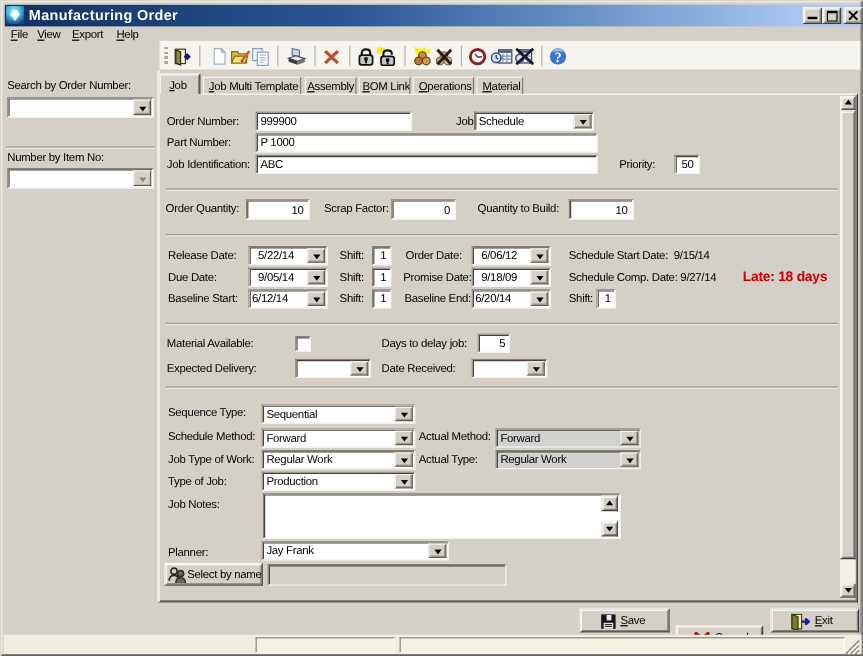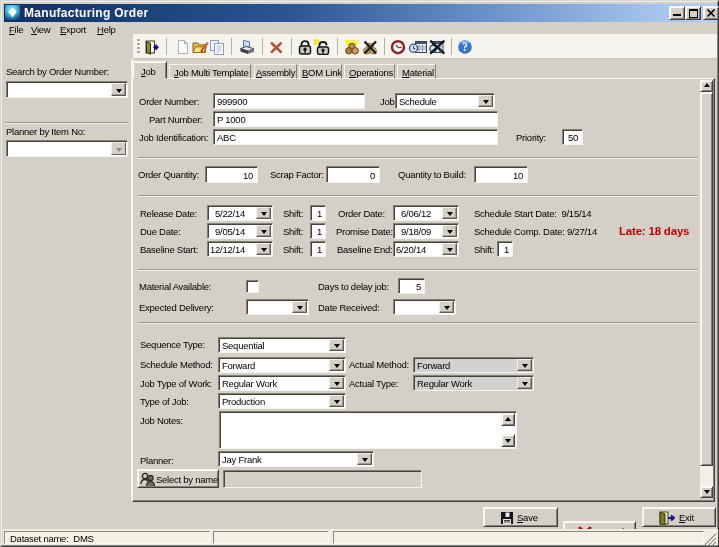--- a/index.html
+++ b/index.html
@@ -158,21 +158,21 @@
   <text x="8" y="12.4" text-anchor="middle" font-family="Liberation Serif" font-size="12" font-weight="bold" style="fill:#ffffff; letter-spacing:0;">?</text>
 </svg>
 
 <div class="lbl" style="left:5px; top:65px;">Search by Order Number:</div>
 <div class="sunk" style="left:5px; top:80px; width:122px; height:17px;">
       <div class="cbtn">
         <div class="tri"></div>
       </div>
     </div>
 <div class="sep" style="left:4px; top:121px; width:124px;"></div>
-<div class="lbl" style="left:5px; top:125px;">Planner by Item No:</div>
+<div class="lbl" style="left:5px; top:125px;">Number by Item No:</div>
 <div class="sunk" style="left:5px; top:139px; width:122px; height:17px;">
       <div class="cbtn" style="box-shadow:none;">
         <div class="tri gtri"></div>
       </div>
     </div>
 
 <div class="abs" style="left:130px; top:58px; width:2px; height:442px; background:#f0efea;"></div>
 
 <div class="abs" style="left:131px; top:60px; width:35px; height:18px; background:#d4d0c8;
  border:1px solid; border-color:#f4f3ef #404040 #d4d0c8 #f4f3ef; box-shadow:inset 1px 1px 0 #fcfbf8, inset -1px 0 0 #848078; z-index:3;"></div>
@@ -188,31 +188,31 @@
 <div class="abs" style="left:298px; top:63px; width:43px; height:15px; border:1px solid; border-color:#f4f3ef #848078 transparent #f4f3ef; z-index:2;"></div>
 <div class="abs" style="left:343px; top:63px; width:51px; height:15px; border:1px solid; border-color:#f4f3ef #848078 transparent #f4f3ef; z-index:2;"></div>
 <div class="abs" style="left:396px; top:63px; width:39px; height:15px; border:1px solid; border-color:#f4f3ef #848078 transparent #f4f3ef; z-index:2;"></div>
 
 <div class="abs" style="left:131px; top:77px; width:583px; height:424px; background:#d4d0c8;
  border:1px solid; border-color:#fcfbf8 #404040 #404040 #fcfbf8; box-shadow:inset -1px -1px 0 #848078; z-index:1;"></div>
 
 <div id="form" class="abs" style="left:0; top:0; z-index:5;">
 
 <div class="lbl" style="left:138px; top:95px;">Order Number:</div>
-<div class="sunk" style="left:212px; top:92px; width:152px; height:16px;">
+<div class="sunk" style="left:212px; top:92px; width:130px; height:16px;">
         <div class="txt">999900</div>
       </div>
 <div class="lbl" style="left:347px; top:95px;margin-left:32px;">Job State:</div>
 <div class="sunk" style="left:394px; top:92px; width:100px; height:16px;">
         <div class="txt">Schedule</div>
         <div class="cbtn">
           <div class="tri"></div>
         </div>
       </div>
-<div class="lbl" style="left:148px; top:113px;">Part Number:</div>
+<div class="lbl" style="left:138px; top:113px;">Part Number:</div>
 <div class="sunk" style="left:212px; top:110px; width:285px; height:16px;">
         <div class="txt">P 1000</div>
       </div>
 <div class="lbl" style="left:138px; top:131px;">Job Identification:</div>
 <div class="sunk" style="left:212px; top:128px; width:285px; height:16px;">
         <div class="txt">ABC</div>
       </div>
 <div class="lbl" style="left:515px; top:131px;">Priority:</div>
 <div class="sunk" style="left:561px; top:128px; width:21px; height:16px;">
         <div class="txtr">50</div>
@@ -271,21 +271,21 @@
         <div class="txt" style="left:7px;">9/18/09</div>
         <div class="cbtn">
           <div class="tri"></div>
         </div>
       </div>
 <div class="lbl" style="left:473px; top:225px;">Schedule Comp. Date: 9/27/14</div>
 <div class="lbl" style="left:618px; top:224px; color:#c50000; font-weight:bold; font-size:11.5px; letter-spacing:-0.2px;">Late: 18 days</div>
 
 <div class="lbl" style="left:139px; top:243px;">Baseline Start:</div>
 <div class="sunk" style="left:206px; top:240px; width:66px; height:16px;">
-        <div class="txt" style="left:2px;">12/12/14</div>
+        <div class="txt" style="left:2px;">6/12/14</div>
         <div class="cbtn">
           <div class="tri"></div>
         </div>
       </div>
 <div class="lbl" style="left:282px; top:243px;">Shift:</div>
 <div class="sunk" style="left:309px; top:240px; width:16px; height:16px;">
         <div class="txtr" style="right:3px;">1</div>
       </div>
 <div class="lbl" style="left:336px; top:243px;">Baseline End:</div>
 <div class="sunk" style="left:392px; top:240px; width:66px; height:16px;">
@@ -428,23 +428,20 @@
 <div class="raised abs" style="left:641px; top:506px; width:74px; height:20px;">
   <svg width="16" height="14" style="position:absolute;left:16px;top:3px;">
     <rect x="1" y="1" width="8" height="12" fill="#efe8c8" stroke="#4a4a10"></rect>
     <path d="M1 1 L6 3 L6 14 L1 13 Z" fill="#7a7a2a" stroke="#3a3a08"></path>
     <path d="M9 7 L15 7 M12 4.5 L15 7 L12 9.5" stroke="#1a1aa0" stroke-width="2"></path>
   </svg>
   <div class="lbl" style="left:36px; top:4px;"><u>E</u>xit</div>
 </div>
 
 <div class="abs" style="left:2px; top:528px; width:715px; height:16px; background:#f1eee1;"></div>
-<div class="abs" style="left:3px; top:530px; width:206px; height:13px; background:#f4f1e4; border:1px solid; border-color:#8a877d #fcfbf3 #fcfbf3 #8a877d;">
-  <div class="lbl" style="left:5px; top:1px;">Dataset name:&nbsp; DMS</div>
-</div>
 <div class="abs" style="left:212px; top:530px; width:116px; height:13px; background:#f4f1e4; border:1px solid; border-color:#8a877d #fcfbf3 #fcfbf3 #8a877d;"></div>
 <div class="abs" style="left:332px; top:530px; width:371px; height:13px; background:#f4f1e4; border:1px solid; border-color:#8a877d #fcfbf3 #fcfbf3 #8a877d;"></div>
 <svg width="14" height="14" style="position:absolute; left:702px; top:531px;">
   <path d="M13 2 L2 13 M13 6 L6 13 M13 10 L10 13" stroke="#928f83" stroke-width="1.6"></path>
   <path d="M13 3.6 L3.6 13 M13 7.6 L7.6 13 M13 11.6 L11.6 13" stroke="#fdfcf6" stroke-width="1.2"></path>
 </svg>
 
 </div>
 
 </body></html>

